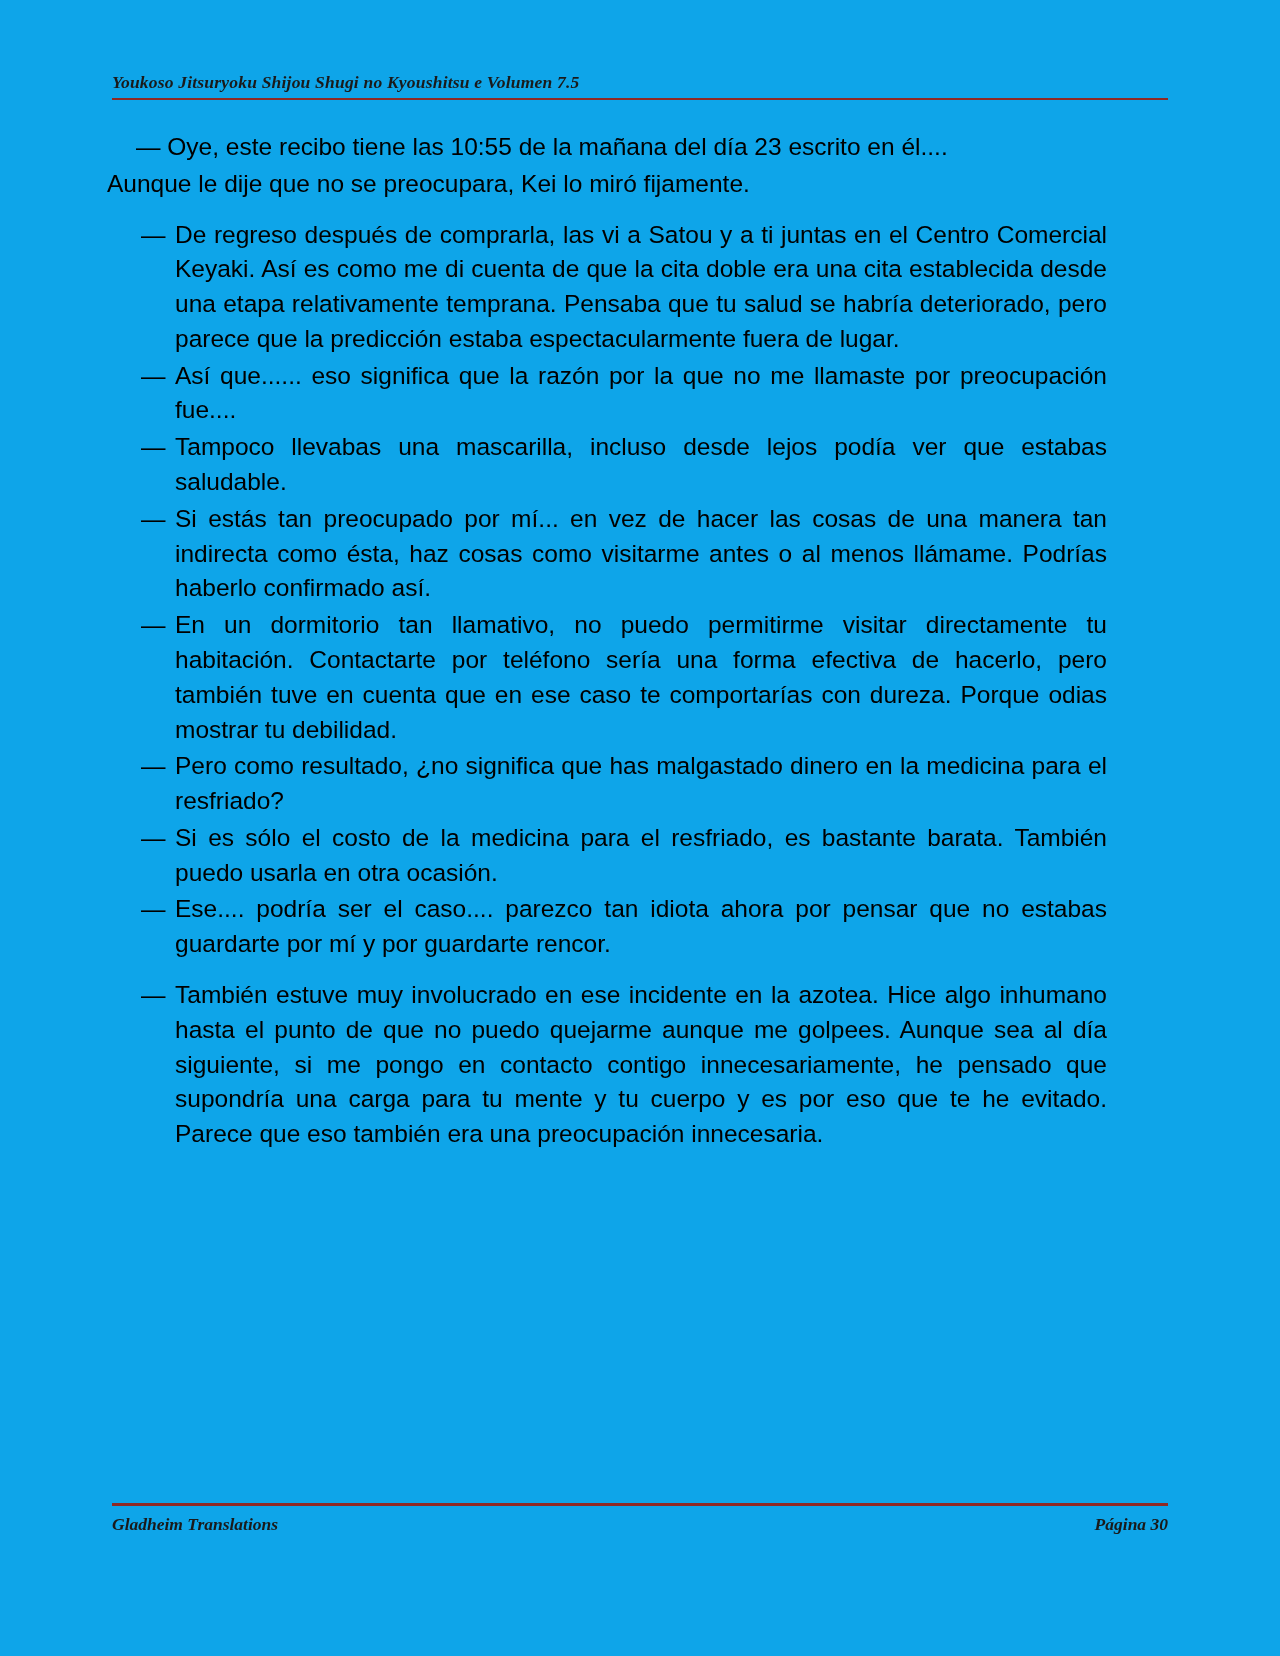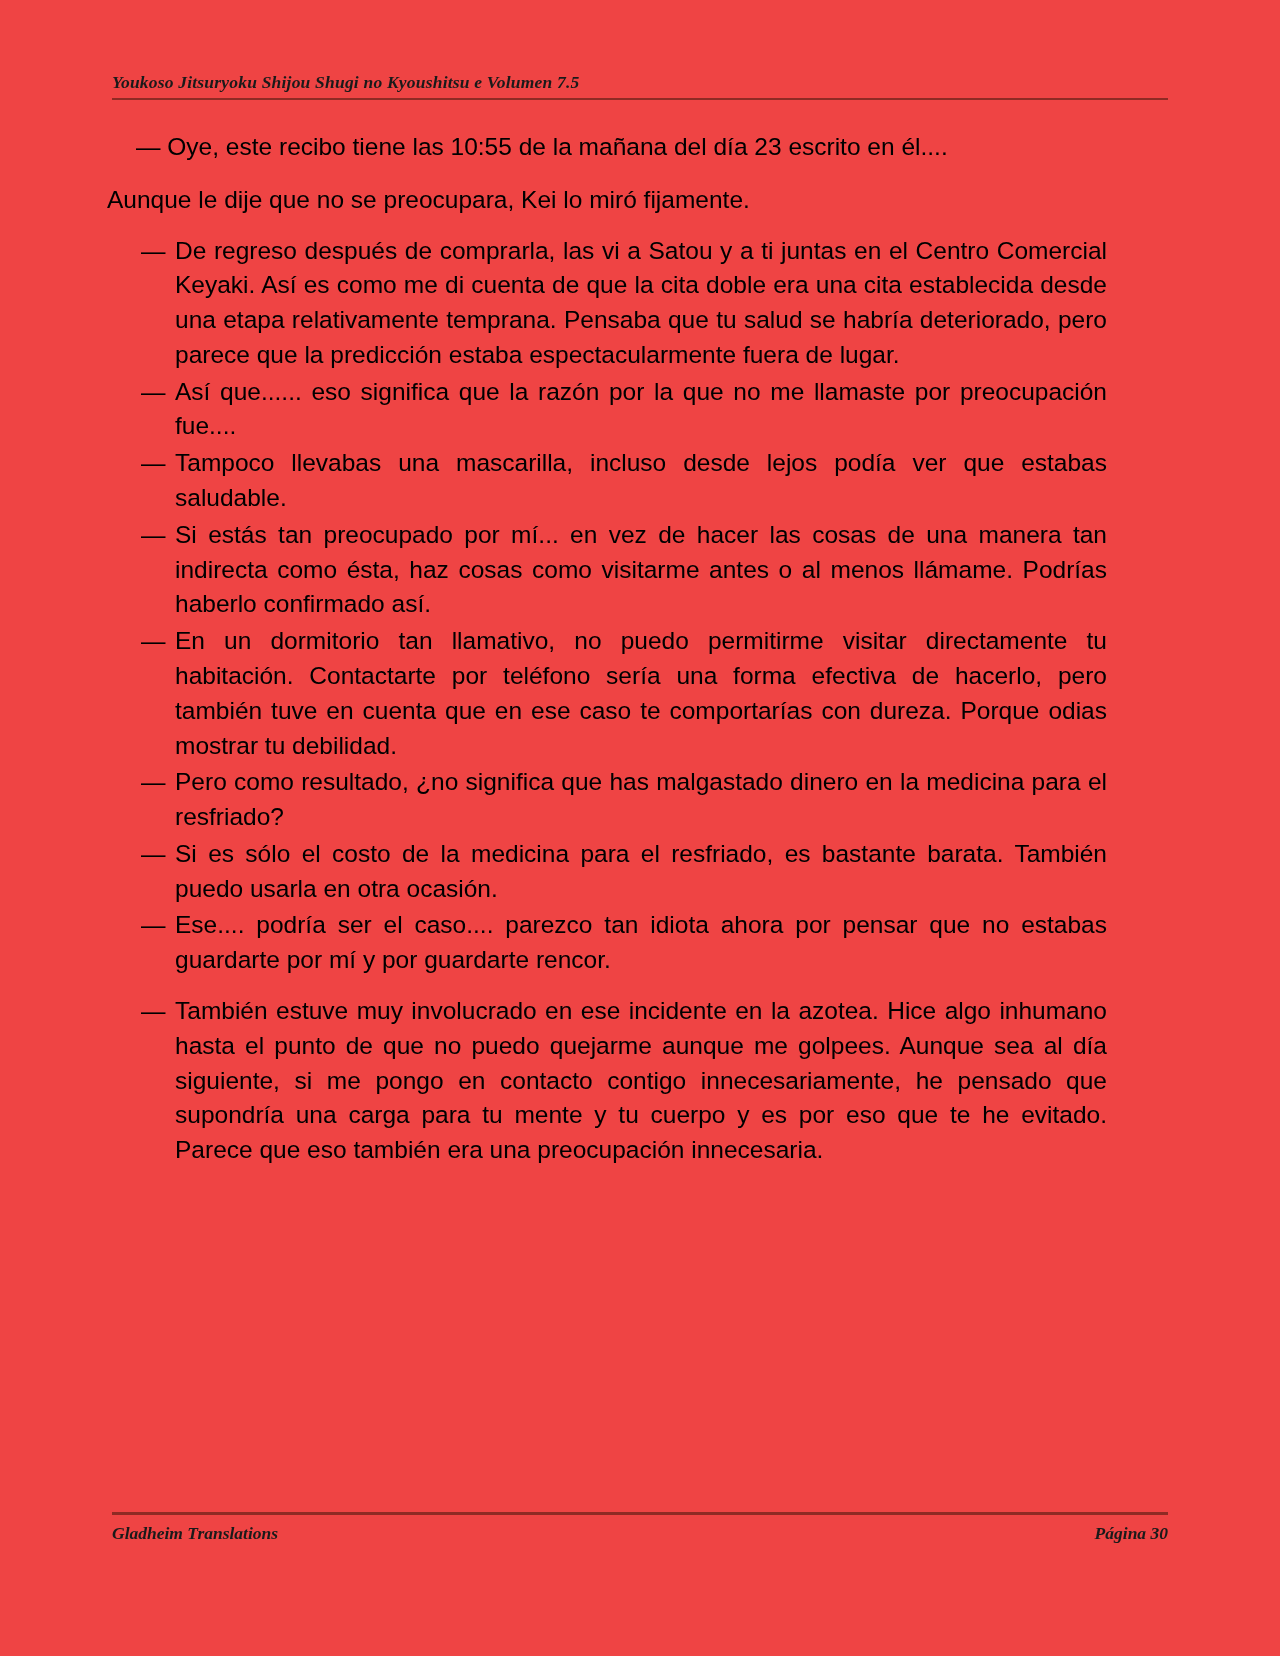--- a/index.html
+++ b/index.html
@@ -4,21 +4,21 @@
 <style>
   html, body {
     margin: 0;
     padding: 0;
     background: #ffffff;
   }
   .page {
     position: relative;
     width: 1280px;
     height: 1656px;
-    background: #ef4444;
+    background: #0ea5e9;
     box-sizing: border-box;
     font-family: "Liberation Sans", sans-serif;
     color: #000000;
     overflow: hidden;
   }
   .header {
     position: absolute;
     top: 72px;
     left: 112px;
     right: 112px;
@@ -48,21 +48,21 @@
     font-size: 24.5px;
     line-height: 1.42;
     text-align: justify;
     color: #000;
   }
   .para-indent {
     margin-left: 29px;
     text-indent: 0;
   }
   .flow {
-    margin-top: 18px;
+    margin-top: 2px;
   }
   .list {
     margin: 14px 0 0 0;
     padding: 0;
     list-style: none;
   }
   .list li {
     position: relative;
     padding-left: 68px;
     font-size: 24.5px;
@@ -75,21 +75,21 @@
     left: 34px;
     top: 0;
   }
   .gap-top {
     margin-top: 16px;
   }
   .footer {
     position: absolute;
     left: 112px;
     right: 112px;
-    bottom: 112px;
+    bottom: 121px;
   }
   .footer-rule {
     border-top: 3px solid #8f2a24;
     width: 100%;
     margin-bottom: 8px;
   }
   .footer-row {
     display: flex;
     justify-content: space-between;
     align-items: baseline;

